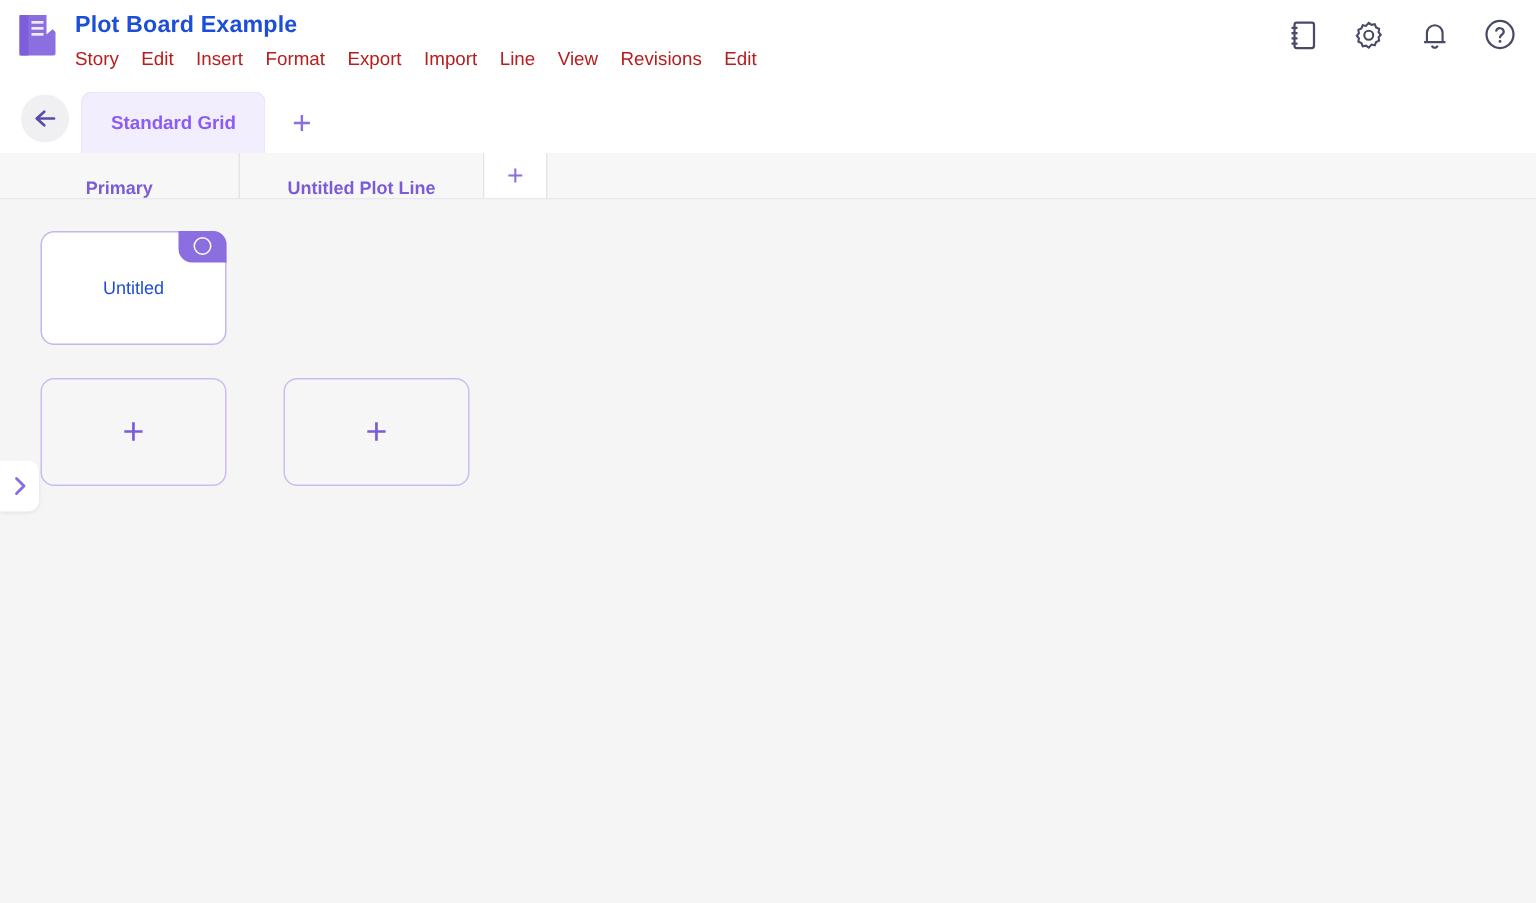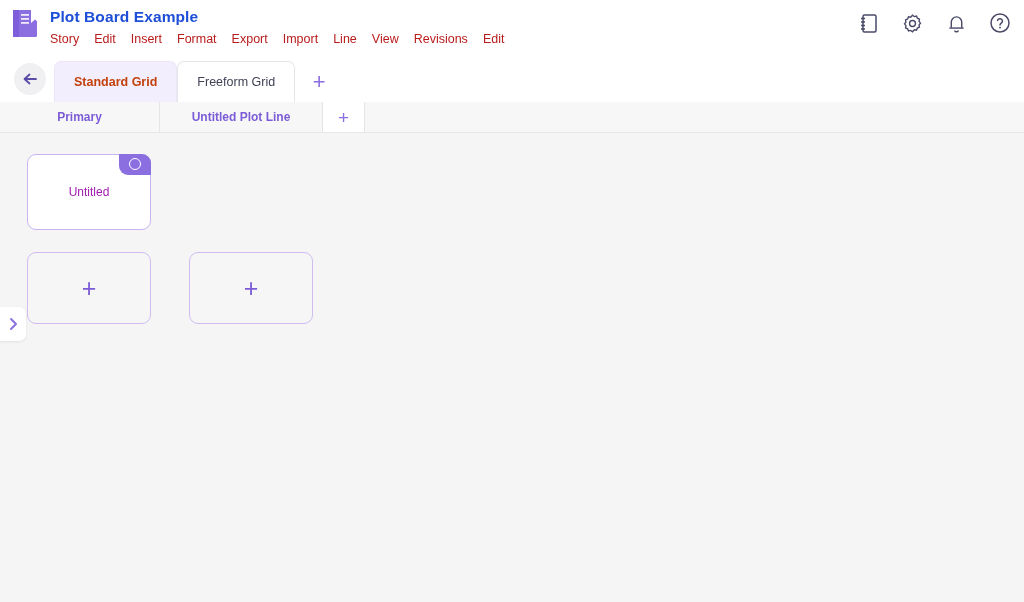--- a/index.html
+++ b/index.html
@@ -89,21 +89,21 @@
     cursor: pointer;
     border: 1px solid #e6e6ea;
     border-bottom: none;
     background: #ffffff;
     color: #3f4254;
     white-space: nowrap;
     position: relative;
   }
   .grid-tab.active {
     background: #f3eefd;
-    color: #c2410c;
+    color: #8b5cf6;
     font-weight: bold;
     border-color: #ece6f8;
     margin-top: 43px;
   }
   .tab-add {
     width: 38px; height: 41px;
     display: flex; align-items: center; justify-content: center;
     cursor: pointer;
     margin-left: 5px;
   }
@@ -116,21 +116,21 @@
 
   
   .plotline-bar {
     height: 31px;
     background: #f7f7f8;
     display: flex;
     align-items: stretch;
     border-bottom: 1px solid #e8e8ec;
   }
   .plotline-cell {
-    display: flex; align-items: center; justify-content: center;
+    display: flex; align-items: flex-end; justify-content: center;
     font-size: 12px;
     font-weight: bold;
     color: #7c5cd6;
     border-right: 1px solid #e4e4e9;
     cursor: pointer;
     white-space: nowrap;
   }
   .plotline-cell.primary { width: 160px; }
   .plotline-cell.secondary { width: 163px; }
   .plotline-add {
@@ -158,21 +158,21 @@
     border: 1.4px solid #c8b4ef;
     border-radius: 9px;
     position: relative;
     display: flex;
     align-items: center;
     justify-content: center;
     cursor: pointer;
   }
   .card-label {
     font-size: 12px;
-    color: #a21caf;
+    color: #1d4ed8;
     text-align: center;
     padding: 0 8px;
   }
   .card-badge {
     position: absolute;
     top: -1.4px; right: -1.4px;
     width: 32px; height: 21px;
     background: #8b6ee0;
     border-radius: 0 9px 0 9px;
     display: flex; align-items: center; justify-content: center;
@@ -275,23 +275,20 @@
 <div class="grid-tabbar">
   <div class="back-btn">
     <svg width="16" height="14" viewBox="0 0 16 14" fill="none" stroke="#5b4aa8" stroke-width="1.8" stroke-linecap="round" stroke-linejoin="round">
       <line x1="14" y1="7" x2="3" y2="7"></line>
       <polyline points="7.5,2.5 2.5,7 7.5,11.5"></polyline>
     </svg>
   </div>
   <div class="grid-tab active">
     <span>Standard Grid</span>
   </div>
-  <div class="grid-tab">
-    <span>Freeform Grid</span>
-  </div>
   <div class="tab-add">
     <span class="plus-glyph">+</span>
   </div>
 </div>
 
 <div class="plotline-bar">
   <div class="plotline-cell primary">
     <span>Primary</span>
   </div>
   <div class="plotline-cell secondary">

